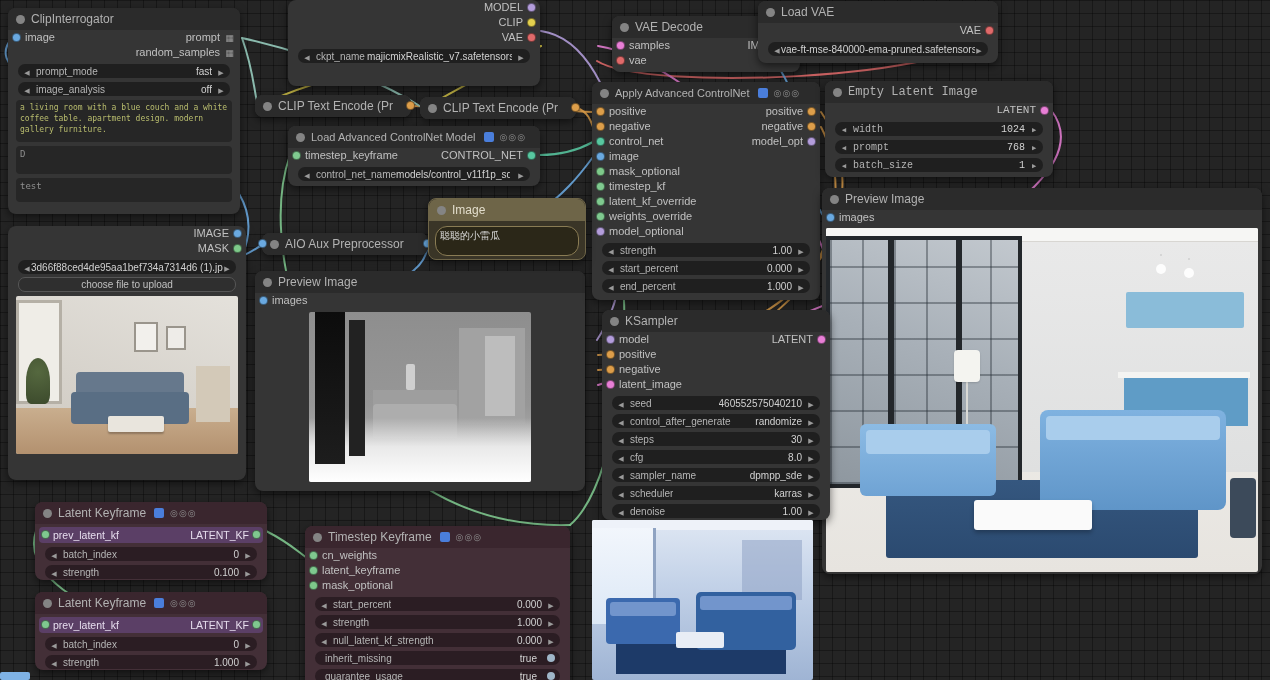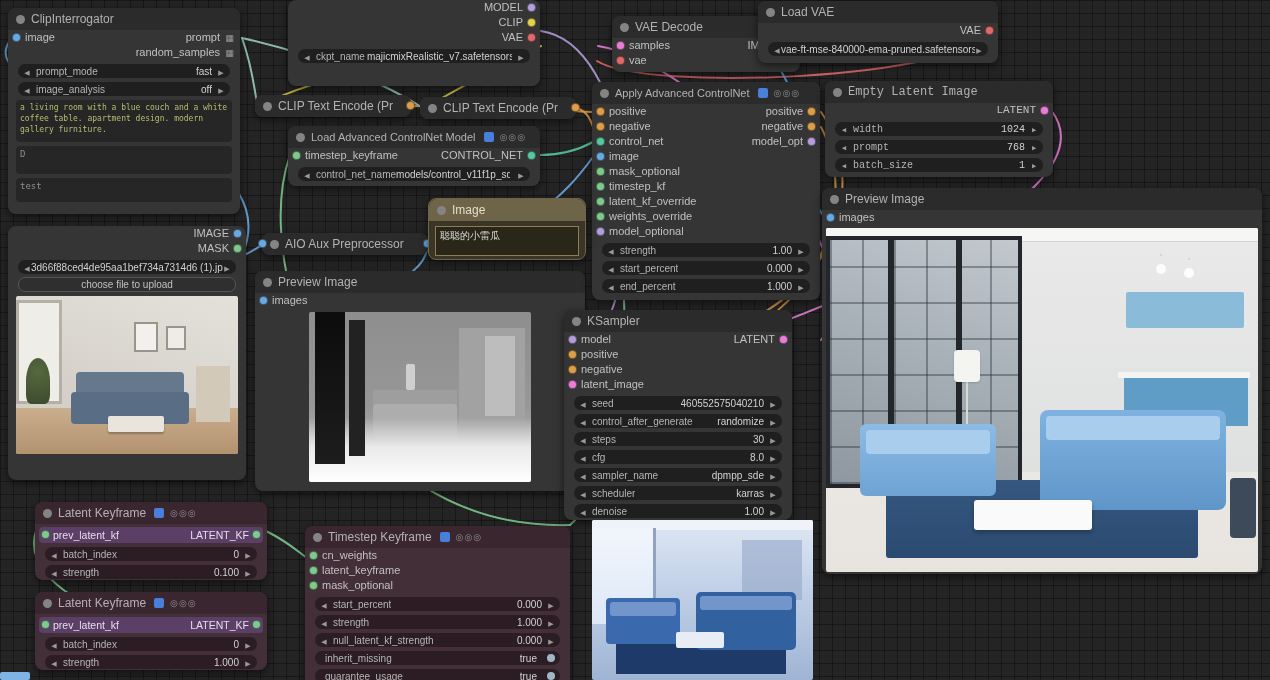--- a/index.html
+++ b/index.html
@@ -48,21 +48,21 @@
 .ta.gray{color:#8f8f8f;font-size:9px}
 .m{background:#432f37}
 .m .nh{background:#3a262e}
 .m .widget{background:#2b1d23}
 .prow{height:16px;margin:3px 4px 0;background:#5b3f66;border-radius:4px;position:relative;line-height:16px;font-size:10.5px;color:#e6ddee}
 .prow .ilbl{left:14px}.prow .olbl{right:14px}
 .prow .dot{top:3px}
 .prow .dl{left:2px}.prow .dr{right:2px}
 .note{background:#3a3527;border:1px solid #6e6548}
 .note .nh{background:#6e6548;color:#e2ddcc}
-.note-ta{margin:5px 6px;height:30px;background:#2b2718;border:1px solid #8a7c54;border-radius:0;color:#ddd;font-size:10px;padding:2px 4px;overflow:hidden}
+.note-ta{margin:5px 6px;height:30px;background:#2b2718;border:1px solid #8a7c54;border-radius:12px;color:#ddd;font-size:10px;padding:2px 4px;overflow:hidden}
 .img{position:relative;overflow:hidden;border-radius:2px;background:#888}
 
 .li-img{width:222px;height:158px;margin:4px 8px 0;background:linear-gradient(200deg,#e4e1db 0%,#d6d2cb 60%,#cfc9c0 100%)}
 .li-floor{position:absolute;bottom:0;left:0;width:100%;height:46px;background:linear-gradient(180deg,#c9ae8e,#b3916f)}
 .li-window{position:absolute;left:0;top:4px;width:46px;height:104px;background:#efede7;border:3px solid #b5b0a6}
 .li-plant{position:absolute;left:10px;top:62px;width:24px;height:46px;background:radial-gradient(circle at 50% 30%,#55683f,#3c4a2c);border-radius:50% 50% 20% 20%}
 .li-frame1{position:absolute;left:118px;top:26px;width:24px;height:30px;background:#f2f0ec;border:2px solid #9a958c}
 .li-frame2{position:absolute;left:150px;top:30px;width:20px;height:24px;background:#eeece8;border:2px solid #9a958c}
 .li-sofa-back{position:absolute;left:60px;top:76px;width:108px;height:26px;background:#66788c;border-radius:4px 4px 0 0}
 .li-sofa{position:absolute;left:55px;top:96px;width:118px;height:32px;background:#596e84;border-radius:4px}
@@ -465,21 +465,21 @@
     <div class="pm-rug"></div>
     <div class="pm-lamp-pole"></div>
     <div class="pm-lamp-shade"></div>
     <div class="pm-sofa-l"></div>
     <div class="pm-sofa-r"></div>
     <div class="pm-table"></div>
     <div class="pm-chair"></div>
   </div>
 </div>
 
-<div class="node" style="left:564px;top:310px;width:228px;height:210px;">
+<div class="node" style="left:602px;top:310px;width:228px;height:210px;">
   <div class="nh">
     <span class="hdot"></span>
     <span class="ht">KSampler</span>
   </div>
   <div class="row">
     <span class="dot dl c-model"></span>
     <span class="ilbl">model</span>
     <span class="olbl">LATENT</span>
     <span class="dot dr c-latent"></span>
   </div>

